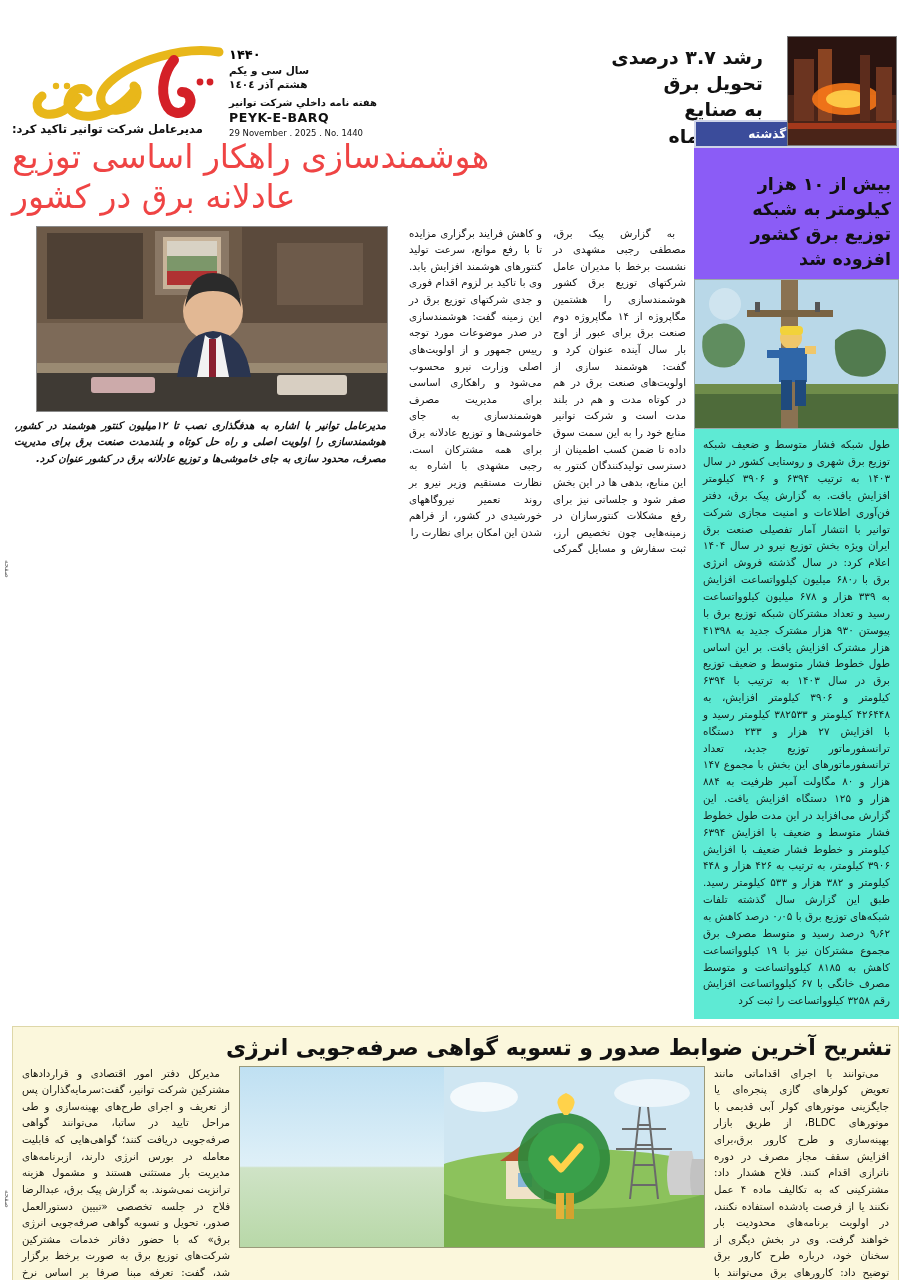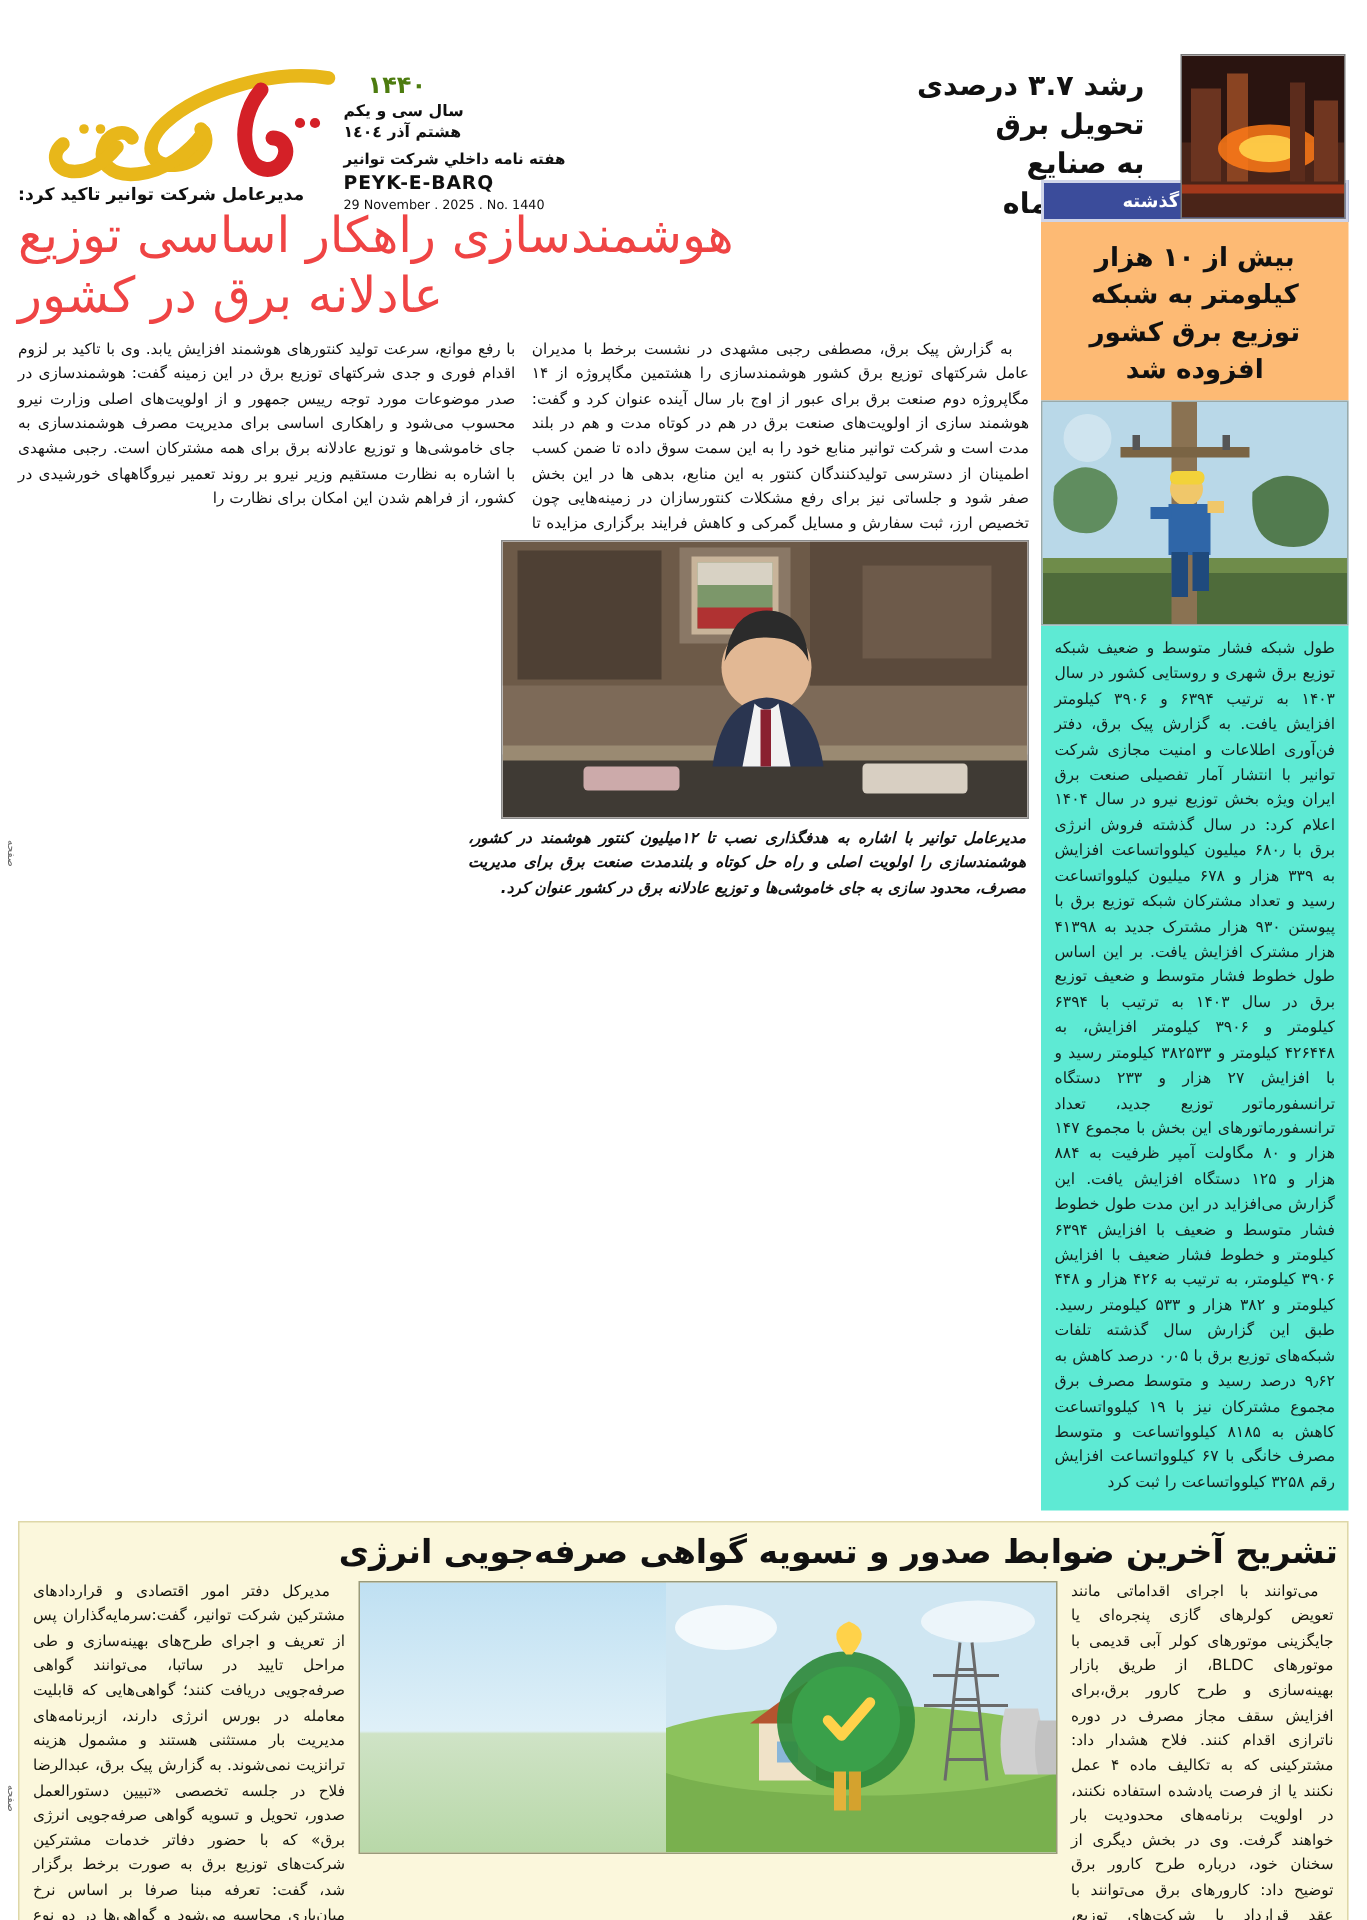--- a/index.html
+++ b/index.html
@@ -16,21 +16,21 @@
 
   
   .masthead {
     display:flex; flex-direction:row-reverse; align-items:flex-start;
     height:120px; padding:38px 14px 0 14px; gap:0;
   }
   .logo-block { width:215px; text-align:center; padding-top:4px; position:relative; }
   .logo-wrap { position:relative; height:80px; }
 
   .pub-info { width:175px; text-align:left; padding-top:8px; line-height:1.32; direction:rtl; }
-  .pub-issue { font-size:16px; font-weight:bold; color:#4d7c0f; letter-spacing:.5px;margin-left:16px; }
+  .pub-issue { font-size:13px; font-weight:bold; color:#000000; letter-spacing:.5px; }
   .pub-year  { font-size:10.5px; font-weight:bold; color:#111; margin-top:1px;}
   .pub-date  { font-size:10.5px; font-weight:bold; color:#111;}
   .pub-sub   { font-size:10px; font-weight:bold; color:#111; margin-top:4px;}
   .pub-latin { font-size:12.5px; font-weight:bold; color:#111; letter-spacing:.6px; margin-top:1px; direction:ltr; text-align:left;}
   .pub-latin2{ font-size:8.5px; font-weight:normal; color:#111; direction:ltr; text-align:left; margin-top:1px;}
 
   .top-kicker-block { flex:1; padding:6px 18px 0 10px; text-align:left; }
   .top-kicker-head {
     font-size:19px; font-weight:bold; color:#111; line-height:1.38;
     direction:rtl; text-align:right; padding-right:6px;
@@ -44,38 +44,38 @@
   .grid { display:flex; flex-direction:row; padding:0 12px; gap:8px; }
   .col-left  { width:205px; }
   .col-main  { flex:1; }
 
   
   .sb-bar {
     background:#3b4c9b; color:#fff; text-align:center;
     font-size:12px; font-weight:bold; padding:5px 0; border:2px solid #cfd4e8;
   }
   .sb-head {
-    background:#fdba74; color:#111; text-align:center; font-weight:bold;
-    font-size:17.5px; line-height:1.42; padding:12px 8px 8px;
+    background:#8b5cf6; color:#111; text-align:right; font-weight:bold;
+    font-size:17.5px; line-height:1.42; padding:24px 8px 8px;
   }
   .sb-photo { height:150px; border:1px solid #9aa; overflow:hidden; position:relative; background:#cfe3ef;}
   .sb-body {
     background:#5eead4; padding:7px 9px 10px; font-size:10.4px; line-height:1.62;
     text-align:justify; color:#15201d; direction:rtl;
   }
 
   
   .kicker {
     text-align:left; font-size:11.5px; font-weight:bold; color:#111; margin:2px 0 1px;
   }
   .headline {
     text-align:left; font-size:33px; font-weight:normal; line-height:1.22;
     color:#ef4444; margin:0 0 8px; letter-spacing:-0.3px;
   }
-  .art-top { display:flex; flex-direction:column; gap:1px; align-items:flex-start; }
+  .art-top { display:flex; flex-direction:row; gap:21px; align-items:flex-start; }
   .art-cols {
     flex:1; columns:2; column-gap:11px; column-fill:balance;
     font-size:10.2px; line-height:1.63; text-align:justify; color:#111; direction:rtl;
   }
   .art-cols p { margin:0 0 0; text-indent:11px;}
   .art-photo-wrap { width:376px; flex:0 0 auto;font-style:italic;}
   .art-photo {
     width:352px; height:186px; border:1px solid #8a8a8a; overflow:hidden; position:relative;
   }
   .art-caption {

